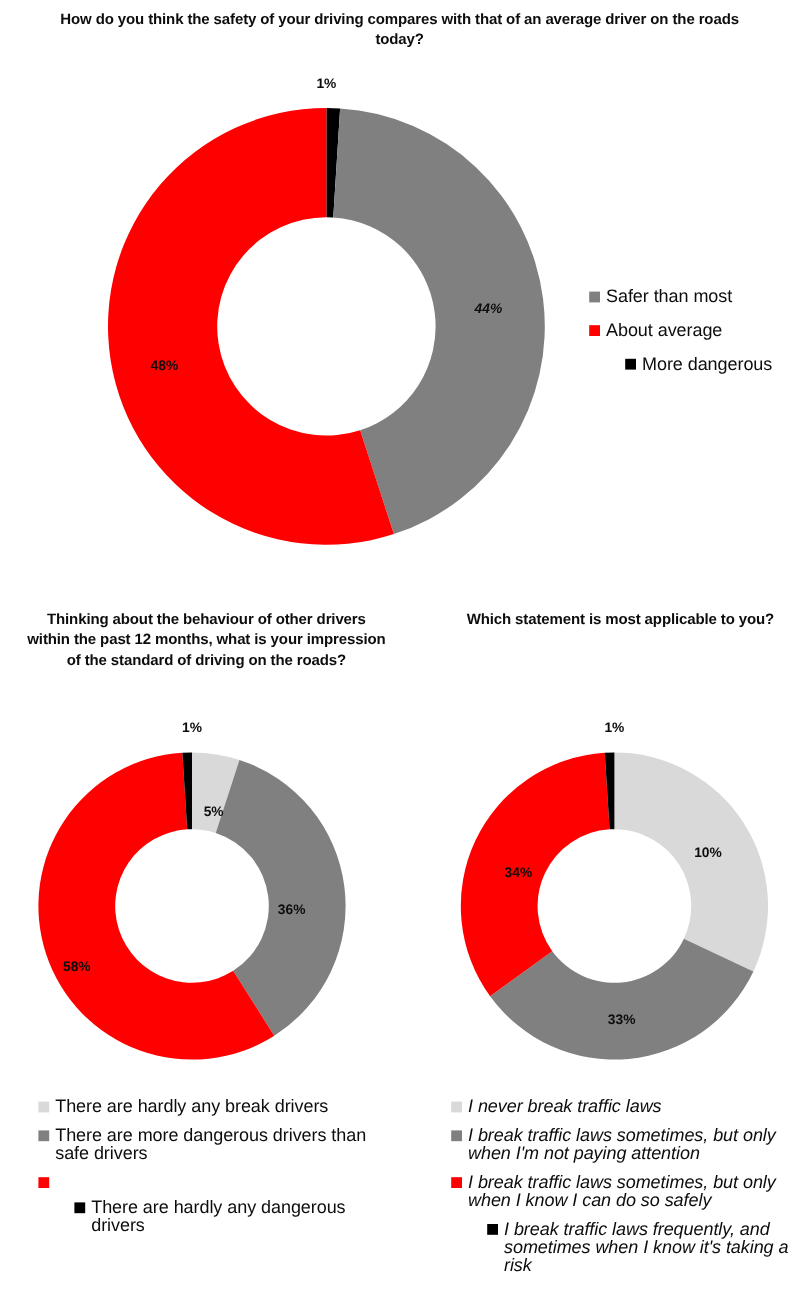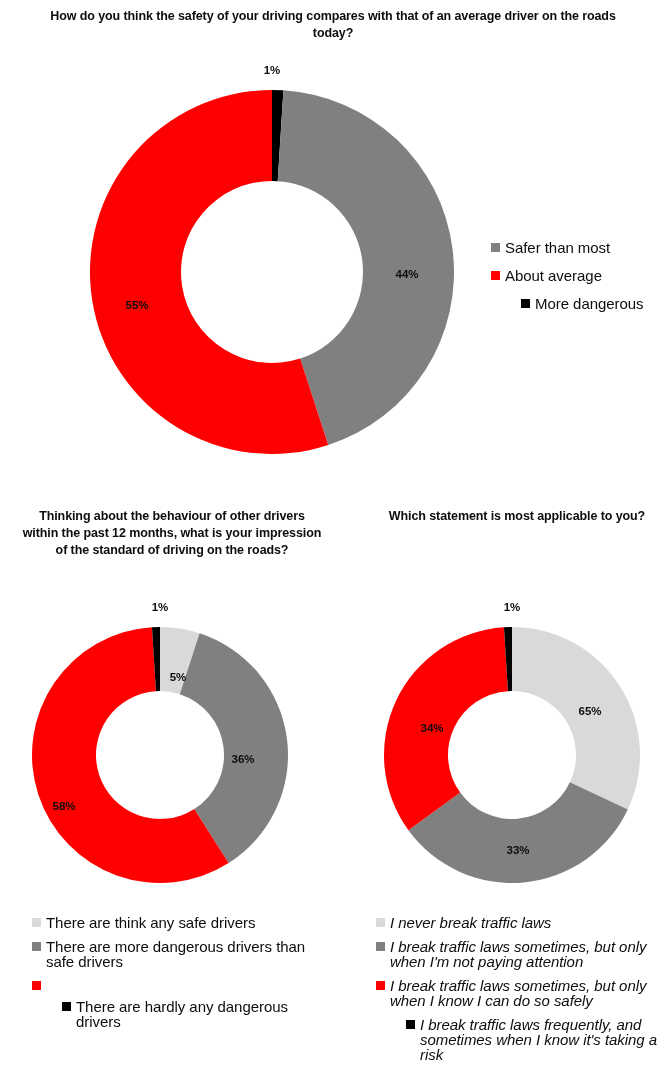--- a/index.html
+++ b/index.html
@@ -84,22 +84,22 @@
 
 <div class="donut-wrap" id="donut-1">
   <svg width="364" height="364" viewBox="0 0 364 364">
     <g transform="translate(182,182)">
         <path d="M 1.1144285872240914e-14 -182 A 182 182 0 0 1 11.427874554335062 -181.64086457394544 L 5.713937277167531 -90.82043228697272 A 91 91 0 0 0 5.572142936120457e-15 -91 Z" fill="#000000"></path>
         <path d="M 11.427874554335062 -181.64086457394544 A 182 182 0 0 1 56.24109297624044 173.09228596571793 L 28.12054648812022 86.54614298285897 A 91 91 0 0 0 5.713937277167531 -90.82043228697272 Z" fill="#808080"></path>
         <path d="M 56.24109297624044 173.09228596571793 A 182 182 0 1 1 -3.343285761672274e-14 -182 L -1.671642880836137e-14 -91 A 91 91 0 1 0 28.12054648812022 86.54614298285897 Z" fill="#FF0000"></path>
       </g>
   </svg>
   <div class="dlabel" style="left:182px; top:-20px;">1%</div>
-  <div class="dlabel" style="left:317px; top:184px;">44%</div>
-  <div class="dlabel on-red" style="left:47px; top:215px;">55%</div>
+  <div class="dlabel" style="left:317px; top:168px;font-style:italic;">44%</div>
+  <div class="dlabel on-red" style="left:47px; top:215px;">48%</div>
 </div>
 
 <div class="legend" id="legend-1">
   <div class="legend-row">
     <span class="swatch" style="background:#808080"></span>
     <span class="legend-label">Safer than  most</span>
   </div>
   <div class="legend-row">
     <span class="swatch" style="background:#FF0000"></span>
     <span class="legend-label">About average</span>
@@ -123,21 +123,21 @@
   </svg>
   <div class="dlabel" style="left:128px; top:-20px;">1%</div>
   <div class="dlabel" style="left:146px; top:50px;">5%</div>
   <div class="dlabel" style="left:211px; top:132px;">36%</div>
   <div class="dlabel on-red" style="left:32px; top:179px;">58%</div>
 </div>
 
 <div class="legend" id="legend-2">
   <div class="legend-row">
     <span class="swatch" style="background:#D9D9D9"></span>
-    <span class="legend-label">There are think any safe drivers</span>
+    <span class="legend-label">There are hardly any break drivers</span>
   </div>
   <div class="legend-row">
     <span class="swatch" style="background:#808080"></span>
     <span class="legend-label">There are more dangerous drivers than safe drivers</span>
   </div>
   <div class="legend-row">
     <span class="swatch" style="background:#FF0000"></span>
   </div>
   <div class="legend-row">
     <span class="swatch" style="background:#000000"></span>
@@ -150,21 +150,21 @@
 <div class="donut-wrap" id="donut-3">
   <svg width="256" height="256" viewBox="0 0 256 256">
     <g transform="translate(128,128)">
         <path d="M 7.83773951454306e-15 -128 A 128 128 0 0 1 115.81786271565049 54.49974932032931 L 57.908931357825246 27.249874660164654 A 64 64 0 0 0 3.91886975727153e-15 -64 Z" fill="#D9D9D9"></path>
         <path d="M 115.81786271565049 54.49974932032931 A 128 128 0 0 1 -103.55417527999326 75.23651229343658 L -51.77708763999663 37.61825614671829 A 64 64 0 0 0 57.908931357825246 27.249874660164654 Z" fill="#808080"></path>
         <path d="M -103.55417527999326 75.23651229343658 A 128 128 0 0 1 -8.037186499752204 -127.74742123881876 L -4.018593249876102 -63.87371061940938 A 64 64 0 0 0 -51.77708763999663 37.61825614671829 Z" fill="#FF0000"></path>
         <path d="M -8.037186499752204 -127.74742123881876 A 128 128 0 0 1 -2.351321854362918e-14 -128 L -1.175660927181459e-14 -64 A 64 64 0 0 0 -4.018593249876102 -63.87371061940938 Z" fill="#000000"></path>
       </g>
   </svg>
   <div class="dlabel" style="left:128px; top:-20px;">1%</div>
-  <div class="dlabel" style="left:206px; top:84px;">65%</div>
+  <div class="dlabel" style="left:206px; top:84px;">10%</div>
   <div class="dlabel" style="left:134px; top:223px;">33%</div>
   <div class="dlabel on-red" style="left:48px; top:101px;">34%</div>
 </div>
 
 <div class="legend" id="legend-3">
   <div class="legend-row">
     <span class="swatch" style="background:#D9D9D9"></span>
     <span class="legend-label">I never break traffic laws</span>
   </div>
   <div class="legend-row">

